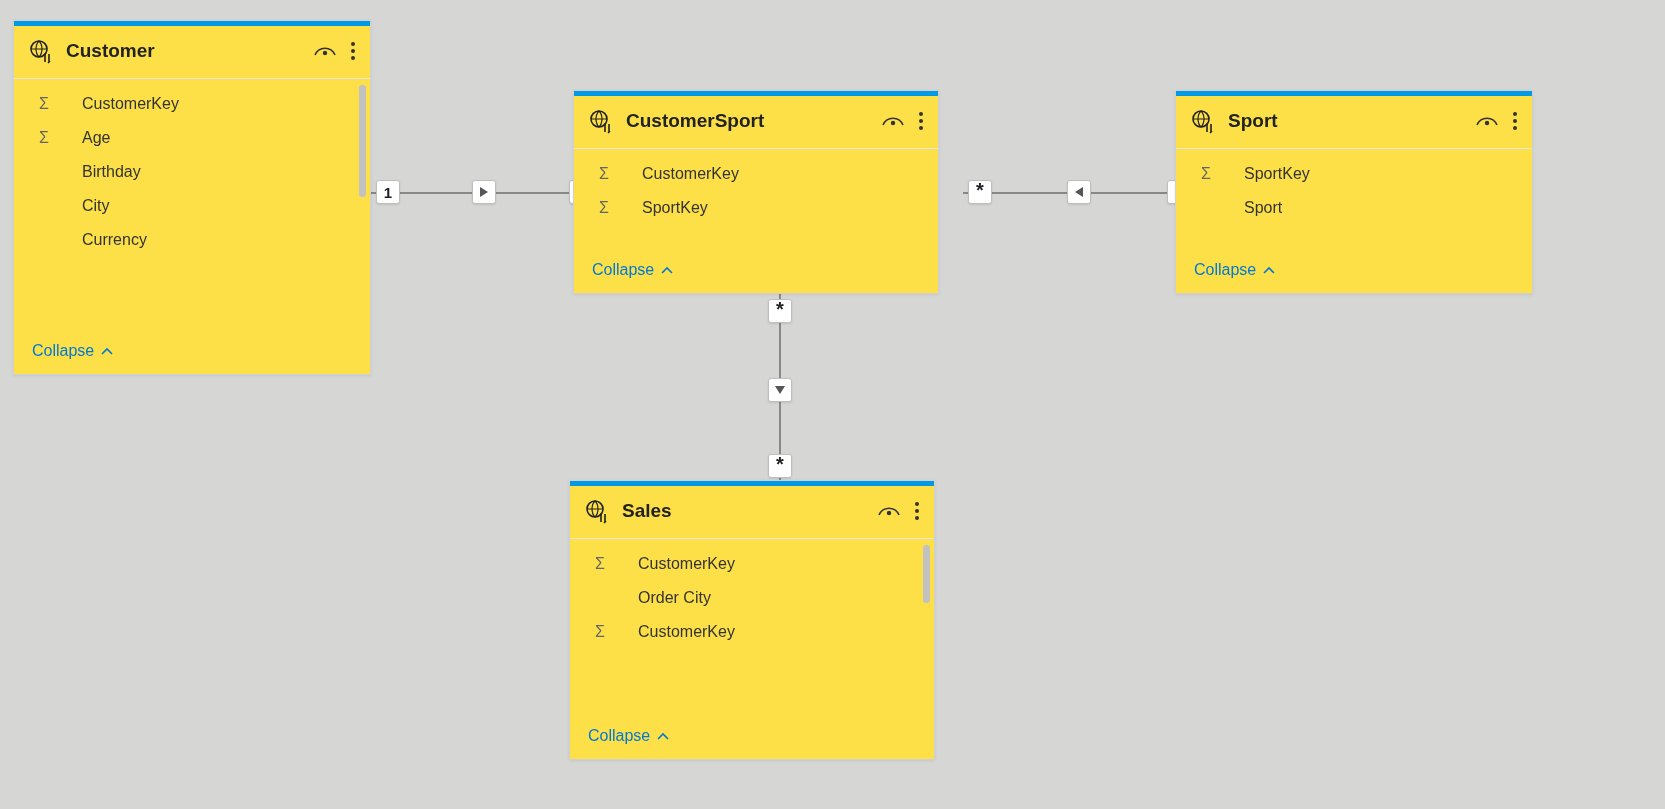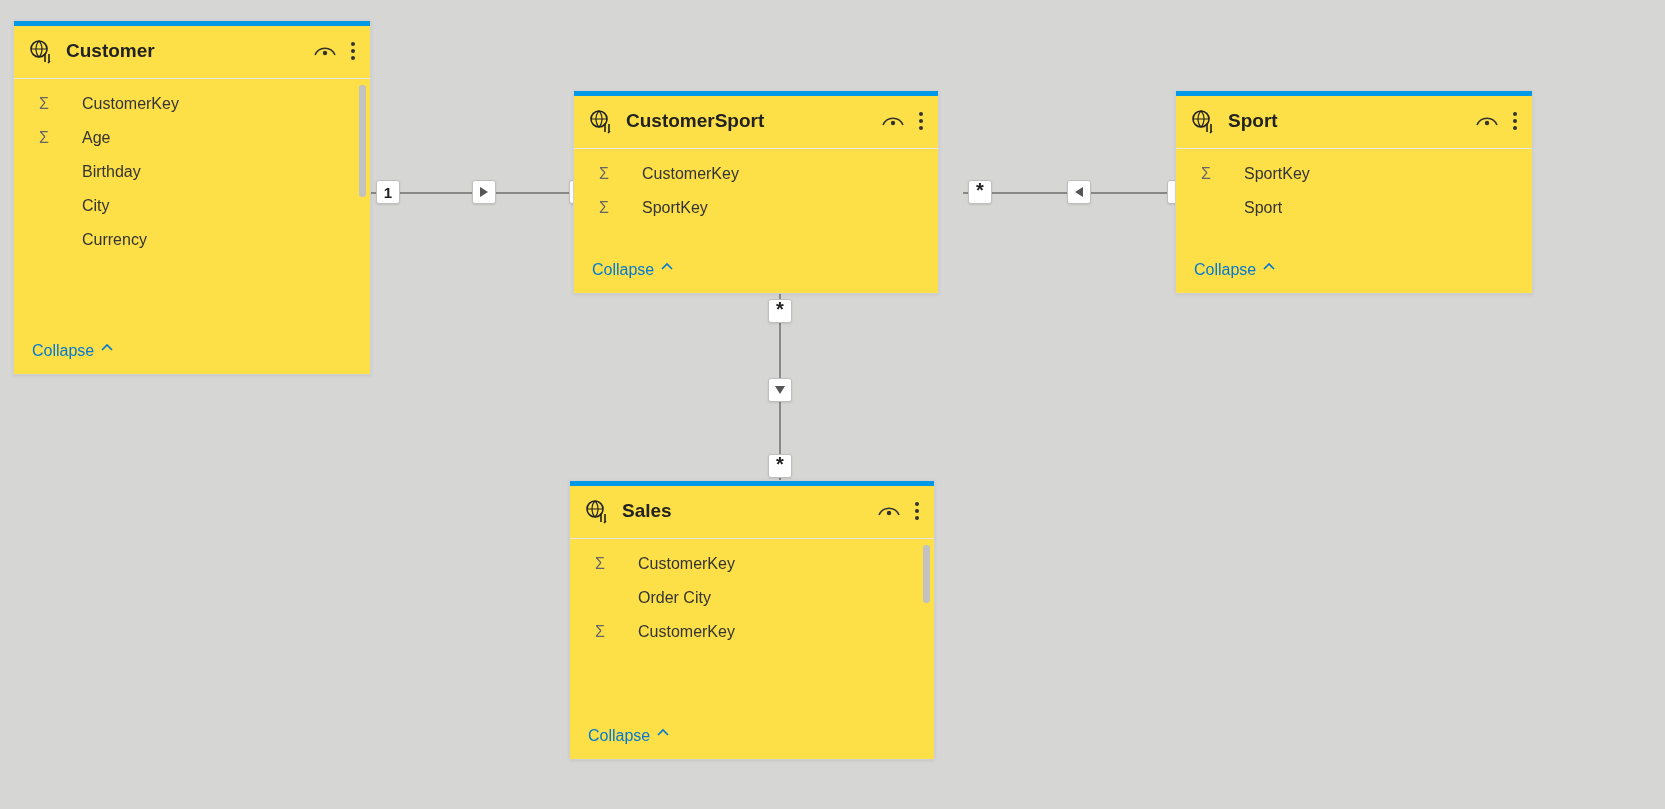--- a/index.html
+++ b/index.html
@@ -58,20 +58,21 @@
       width: 24px;
       display: flex;
       justify-content: center;
       color: #666;
       font-size: 16px;
     }
     .field-label { margin-left: 26px; }
     .collapse-row {
       padding: 10px 18px 14px 18px;
       display: flex;
+      align-items: center;
       gap: 6px;
       color: #0078d4;
       font-size: 16px;
       cursor: pointer;
       border-top: 1px solid transparent;
     }
     .scrollbar-thumb {
       position: absolute;
       right: 4px;
       width: 7px;

